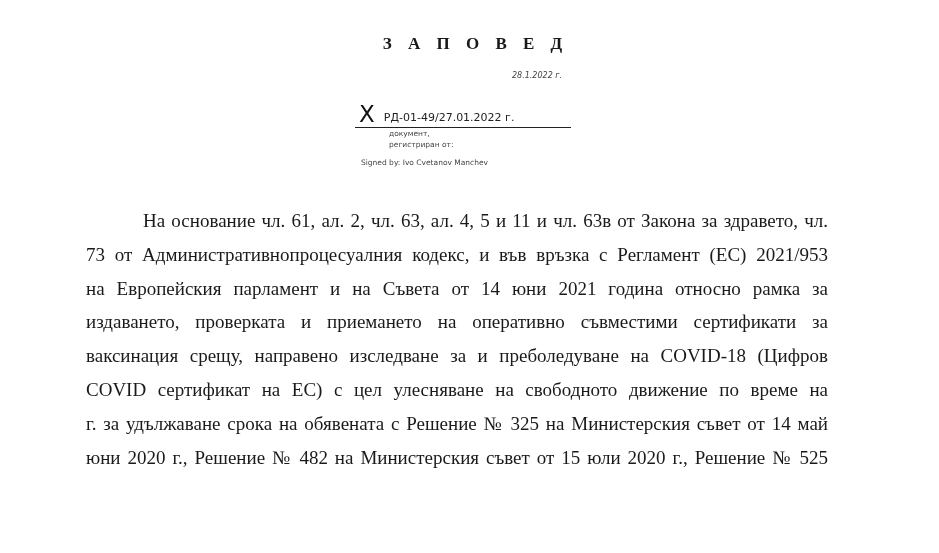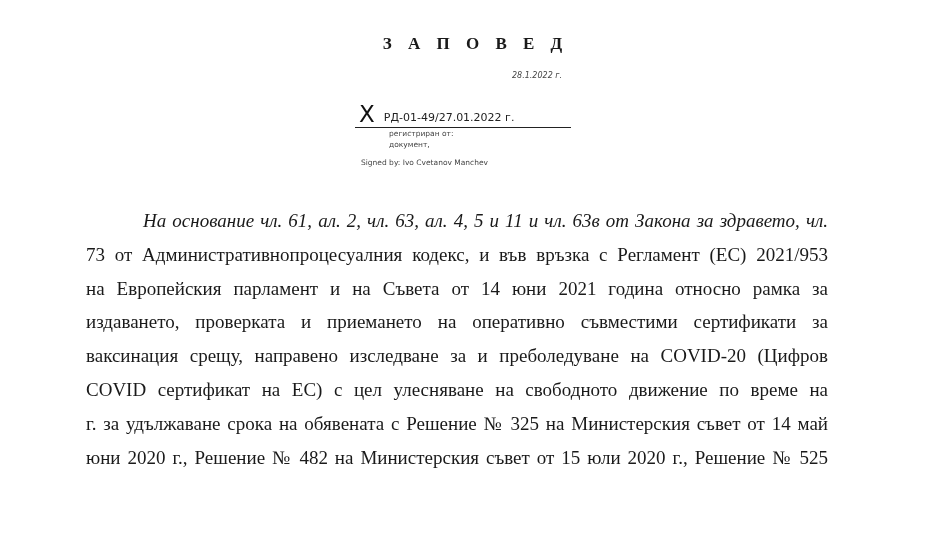--- a/index.html
+++ b/index.html
@@ -92,48 +92,47 @@
     }
     .body-text .line {
       display: block;
       text-align: justify;
       text-align-last: justify;
       white-space: nowrap;
       height: 33.8px;
     }
     .body-text .line.first {
       padding-left: 57px;
-      font-style: italic;
     }
   </style>
 </head>
 <body>
 
 <div class="page">
 
   <div class="title">З А П О В Е Д</div>
 
   <div class="date-small">28.1.2022 г.</div>
 
   <div class="sig-block">
     <div class="sig-line">
       <span class="sig-x">X</span>
       <span class="sig-ref">РД-01-49/27.01.2022 г.</span>
     </div>
     <div class="sig-meta">
+      <div class="indent">документ,</div>
       <div class="indent">регистриран от:</div>
-      <div class="indent">документ,</div>
       <div class="signer">Signed by: Ivo Cvetanov Manchev</div>
     </div>
   </div>
 
   <div class="body-text">
     <span class="line first">На основание чл. 61, ал. 2, чл. 63, ал. 4, 5 и 11 и чл. 63в от Закона за здравето, чл.</span>
     <span class="line">73 от Административнопроцесуалния кодекс, и във връзка с Регламент (ЕС) 2021/953</span>
     <span class="line">на Европейския парламент и на Съвета от 14 юни 2021 година относно рамка за</span>
     <span class="line">издаването, проверката и приемането на оперативно съвместими сертификати за</span>
-    <span class="line">ваксинация срещу, направено изследване за и преболедуване на COVID-20 (Цифров</span>
+    <span class="line">ваксинация срещу, направено изследване за и преболедуване на COVID-18 (Цифров</span>
     <span class="line">COVID сертификат на ЕС) с цел улесняване на свободното движение по време на</span>
     <span class="line">г. за удължаване срока на обявената с Решение № 325 на Министерския съвет от 14 май</span>
     <span class="line">юни 2020 г., Решение № 482 на Министерския съвет от 15 юли 2020 г., Решение № 525</span>
   </div>
 
 </div>
 
 </body></html>

